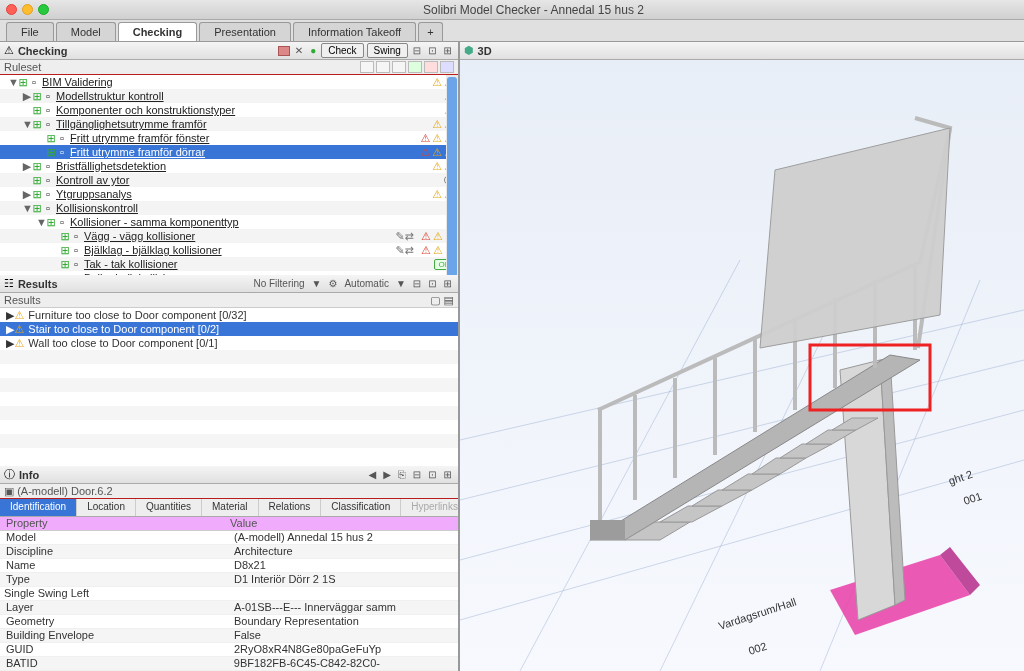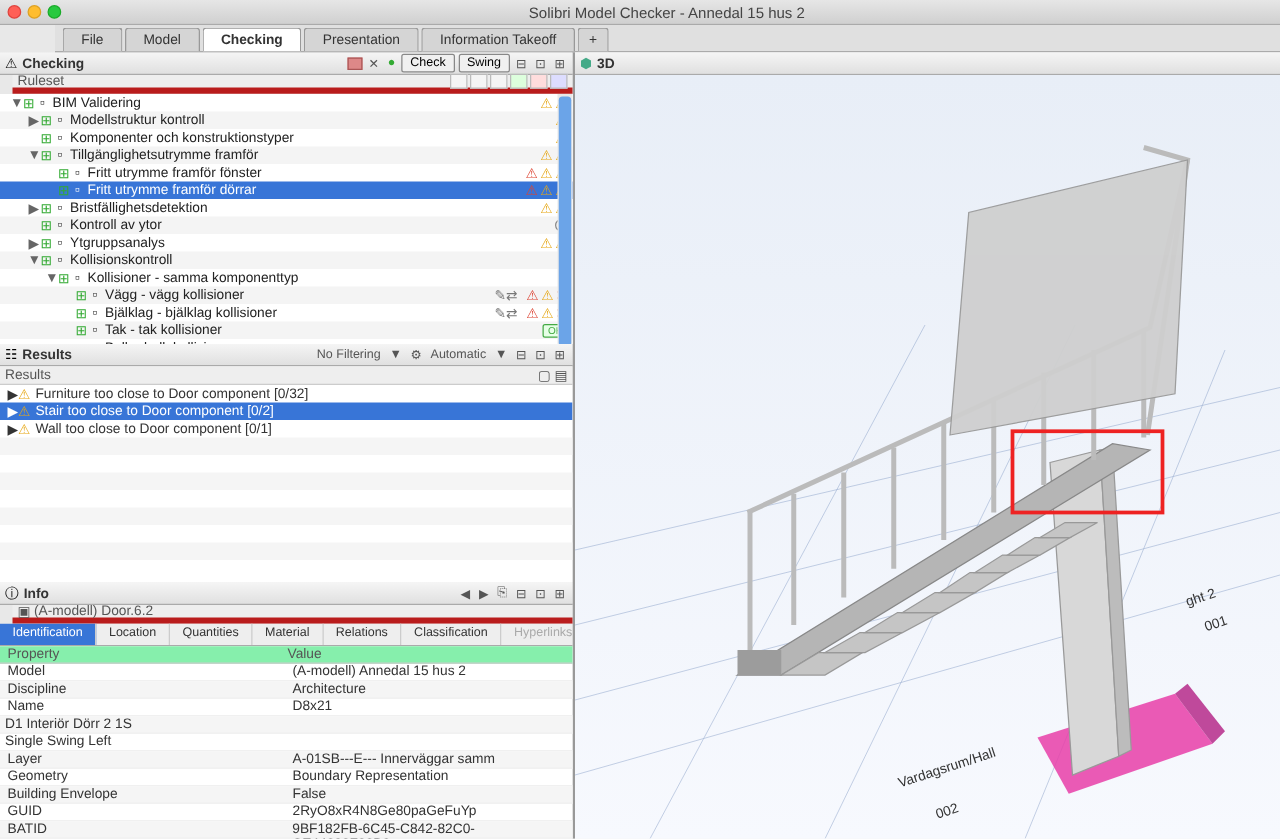--- a/index.html
+++ b/index.html
@@ -6,48 +6,48 @@
 body { background: #e8e8e8; width: 1024px; height: 671px; overflow: hidden; }
 
 .title-bar { height: 20px; background: linear-gradient(#e6e6e6, #d0d0d0); display: flex; align-items: center; padding: 0 6px; border-bottom: 1px solid #aaa; }
 .traffic { display: flex; gap: 5px; }
 .traffic span { width: 11px; height: 11px; border-radius: 50%; display: inline-block; }
 .traffic .red { background: #ff5f56; border: 1px solid #e0443e; }
 .traffic .yellow { background: #ffbd2e; border: 1px solid #dea123; }
 .traffic .green { background: #27c93f; border: 1px solid #1aab29; }
 .win-title { flex: 1; text-align: center; color: #444; font-size: 12px; }
 
-.tabs-row { height: 22px; background: #e0e0e0; display: flex; align-items: flex-end; border-bottom: 1px solid #999; padding-left: 6px; gap: 2px; margin-left: 44px; }
+.tabs-row { height: 22px; background: #e0e0e0; display: flex; align-items: flex-end; border-bottom: 1px solid #999; padding-left: 6px; gap: 2px; }
 .tab { padding: 3px 14px; border: 1px solid #999; border-bottom: none; border-radius: 3px 3px 0 0; background: #d5d5d5; cursor: pointer; color: #333; }
 .tab.active { background: #fff; font-weight: bold; }
 .tab.plus { padding: 3px 8px; }
 
 .content { display: flex; height: 629px; }
 .left { width: 460px; display: flex; flex-direction: column; border-right: 2px solid #999; }
 .right { flex: 1; background: #fff; display: flex; flex-direction: column; }
 
 .panel-header { height: 18px; background: linear-gradient(#f5f5f5,#e0e0e0); border-bottom: 1px solid #aaa; display: flex; align-items: center; padding: 0 4px; }
 .panel-header .title { font-weight: bold; color: #333; margin-left: 4px; }
 .panel-header .icons { margin-left: auto; display: flex; gap: 3px; align-items: center; }
 .panel-header .icons span { cursor: pointer; color: #555; font-size: 10px; padding: 0 2px; }
 .panel-header .check-btn, .panel-header .report-btn { border: 1px solid #888; border-radius: 2px; padding: 1px 6px; font-size: 10px; cursor: pointer; background: #f0f0f0; }
 
-.sub-header { height: 15px; background: #eee; border-bottom: 5px solid #b91c1c; display: flex; align-items: center; padding: 0 4px; font-size: 10px; color: #555; margin-left: 10px; }
+.sub-header { height: 15px; background: #eee; border-bottom: 1px solid #b91c1c; display: flex; align-items: center; padding: 0 4px; font-size: 10px; color: #555; }
 .sub-header .cols { margin-left: auto; display: flex; gap: 2px; }
 .sub-header .cols span { width: 14px; height: 12px; border: 1px solid #bbb; background: #f5f5f5; }
 
 .tree { flex: 1; overflow-y: auto; background: #fff; position: relative; }
 .tree-row { height: 14px; display: flex; align-items: center; padding-left: 4px; font-size: 10px; color: #222; position: relative; }
 .tree-row.alt { background: #f4f4f4; }
 .tree-row.selected { background: #3875d7; color: #fff; }
 .tree-row .toggle { width: 10px; text-align: center; cursor: pointer; color: #666; }
 .tree-row.selected .toggle { color: #fff; }
 .tree-row .gcheck { width: 10px; text-align: center; color: #3a3; }
 .tree-row .ricon { width: 12px; text-align: center; }
-.tree-row .label { padding-left: 2px; cursor: pointer; white-space: nowrap; }
+.tree-row .label { padding-left: 2px; cursor: pointer; white-space: nowrap; text-decoration: underline; }
 .tree-row .status { position: absolute; right: 4px; display: flex; gap: 2px; align-items: center; }
 .status .warn { color: #e6a817; }
 .status .err { color: #d43; }
 .status .cross { color: #d43; font-weight: bold; }
 .status .dash { color: #888; }
 .status .ok { border: 1px solid #4a4; color: #4a4; font-size: 8px; padding: 0 3px; border-radius: 2px; background: #e6ffe6; }
 .status .circle { width: 10px; height: 10px; border-radius: 50%; border: 1px solid #888; display: inline-block; }
 .status .pen { color: #777; }
 
 .scrollbar { position: absolute; right: 0; top: 0; bottom: 0; width: 12px; background: #e8e8e8; }
@@ -60,21 +60,21 @@
 .result-row { height: 14px; display: flex; align-items: center; padding-left: 6px; font-size: 10px; color: #333; }
 .result-row.alt { background: #f5f5f5; }
 .result-row.selected { background: #3875d7; color: #fff; }
 .result-row .ric { color: #e6a817; margin-right: 4px; }
 .info-tabs { display: flex; height: 18px; border-bottom: 1px solid #aaa; background: #eee; }
 .info-tab { padding: 2px 10px; border-right: 1px solid #ccc; cursor: pointer; font-size: 10px; color: #333; }
 .info-tab.active { background: #3875d7; color: #fff; }
 .info-tab.disabled { color: #aaa; }
 
 .props { background: #fff; }
-.prop-hdr { display: flex; height: 14px; background: #86efac; border-bottom: 1px solid #ccc; font-size: 10px; color: #555; }
+.prop-hdr { display: flex; height: 14px; background: #f0abfc; border-bottom: 1px solid #ccc; font-size: 10px; color: #555; }
 .prop-hdr .c1 { width: 230px; padding-left: 6px; }
 .prop-row { display: flex; height: 14px; font-size: 10px; color: #333; border-bottom: 1px solid #f0f0f0; }
 .prop-row.alt { background: #f5f5f5; }
 .prop-row .c1 { width: 230px; padding-left: 6px; }
 .prop-row .c2 { padding-left: 4px; }
 
 .viewport { flex: 1; position: relative; background: linear-gradient(#e8eef7, #f7f9fe); overflow: hidden; }
 .viewport svg { width: 100%; height: 100%; }
 
 .card-icon { width: 12px; height: 10px; background: #d88; display: inline-block; border: 1px solid #a55; }
@@ -366,20 +366,21 @@
           </div>
           <div class="prop-row alt">
             <div class="c1">Discipline</div>
             <div class="c2">Architecture</div>
           </div>
           <div class="prop-row">
             <div class="c1">Name</div>
             <div class="c2">D8x21</div>
           </div>
           <div class="prop-row alt">
+            <div class="c1">Type</div>
             <div class="c2">D1 Interiör Dörr 2 1S</div>
           </div>
           <div class="prop-row">
             <div class="c2">Single Swing Left</div>
           </div>
           <div class="prop-row alt">
             <div class="c1">Layer</div>
             <div class="c2">A-01SB---E--- Innerväggar samm</div>
           </div>
           <div class="prop-row">

